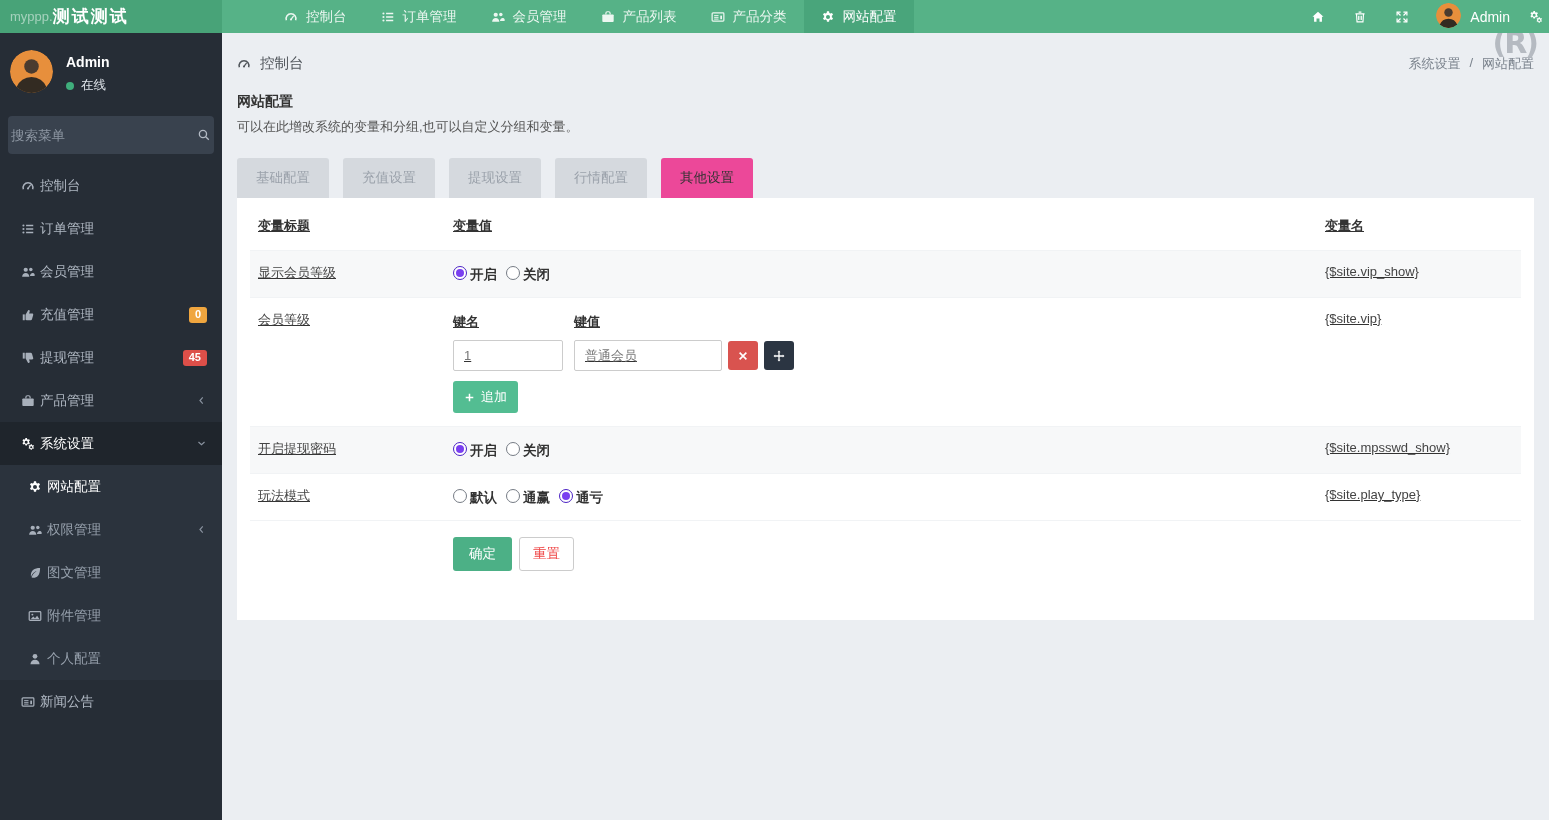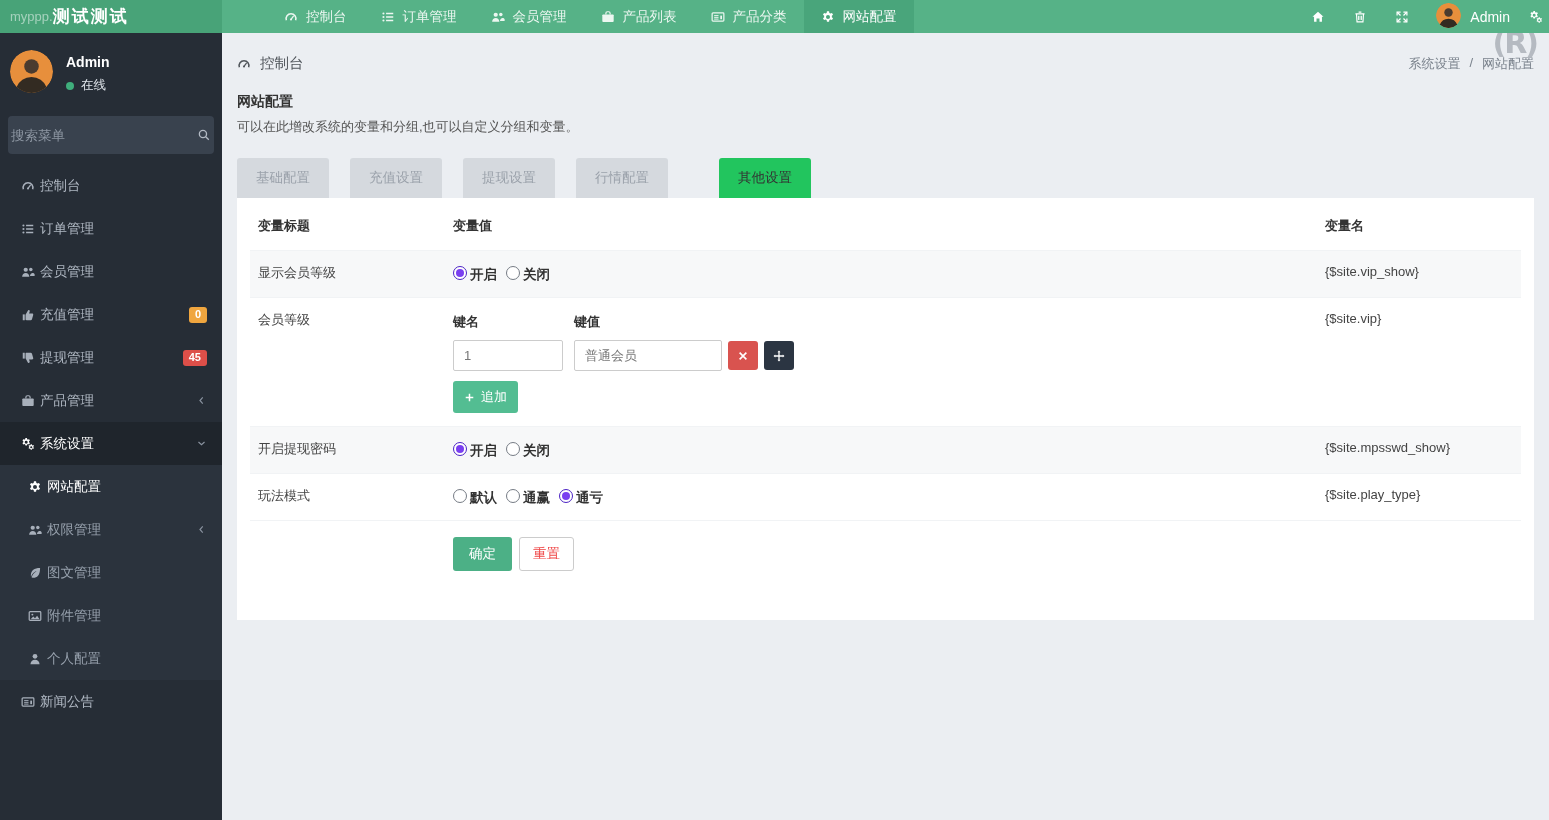--- a/index.html
+++ b/index.html
@@ -54,26 +54,26 @@
   .main { position:absolute; left:222px; top:33px; right:0; bottom:0; }
   .content-header { display:flex; justify-content:space-between; align-items:center; padding:21px 15px 20px; color:#4a4f55; }
   .ch-title { display:flex; gap:9px; align-items:center; font-size:14.5px; color:#50555b; }
   .breadcrumb { color:#7a828c; font-size:13px; display:flex; gap:9px; position:relative; z-index:3; }
   .breadcrumb .bc-link { cursor:pointer; }
   .watermark { position:absolute; top:25px; right:12px; font-size:30px; font-weight:bold; color:#b5bac1; z-index:10; letter-spacing:-2px; font-family:"DejaVu Sans",sans-serif; }
 
   .panel { margin:0 15px; }
   .panel-title { font-size:14px; font-weight:bold; color:#333; margin-bottom:7px; }
   .panel-sub { font-size:13px; color:#555; margin-bottom:22px; }
-  .tabs { display:flex; gap:21px; }
+  .tabs { display:flex; gap:14px; }
   .tab { padding:11px 19px; background:#d5d9de; color:#9aa1aa; font-size:13.5px; border-radius:3px 3px 0 0; cursor:pointer; }
-  .tab.active { background:#22c55e; color:#333;margin-left:30px; }
+  .tab.active { background:#ec4899; color:#333; }
   .tab-body { background:#fff; min-height:394px; padding:0 13px 30px; }
 
-  table.cfg { width:100%; border-collapse:collapse; table-layout:fixed; }
+  table.cfg { width:100%; border-collapse:collapse; table-layout:fixed;text-decoration:underline; }
   .cfg th { text-align:left; font-size:13px; color:#333; padding:19px 8px 15px; font-weight:bold; }
   .cfg td { padding:13px 8px; font-size:13px; color:#444; vertical-align:top; border-top:1px solid #f1f3f5; }
   .cfg tr.shaded td { background:#f7f8f9; }
   .var-name { color:#555; }
 
   .radio { display:inline-flex; align-items:flex-start; gap:3px; margin-right:9px; font-weight:bold; color:#333; font-size:13.5px; cursor:pointer; }
   .radio .rc { width:14px; height:14px; border-radius:50%; border:1.5px solid #767c85; background:#fff; position:relative; flex:0 0 14px; }
   .radio.checked .rc { border-color:#4b23c4; }
   .radio.checked .rc::after { content:""; position:absolute; inset:2px; border-radius:50%; background:#7a3ff0; }
 

